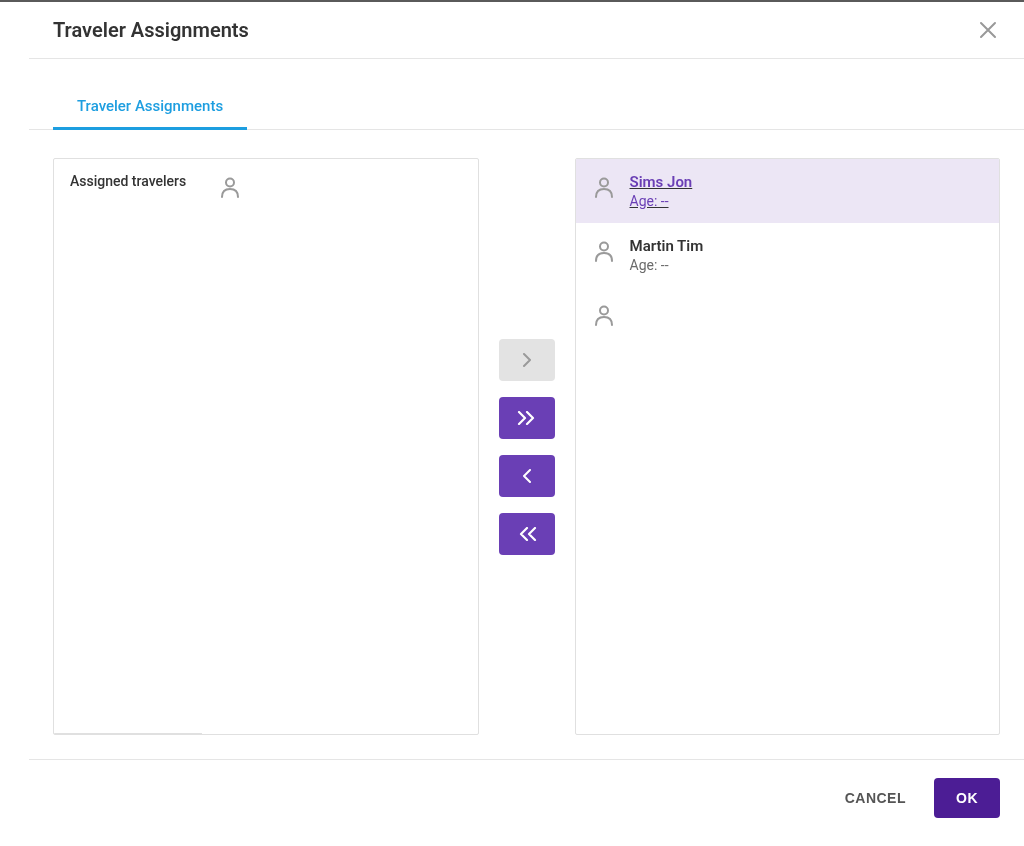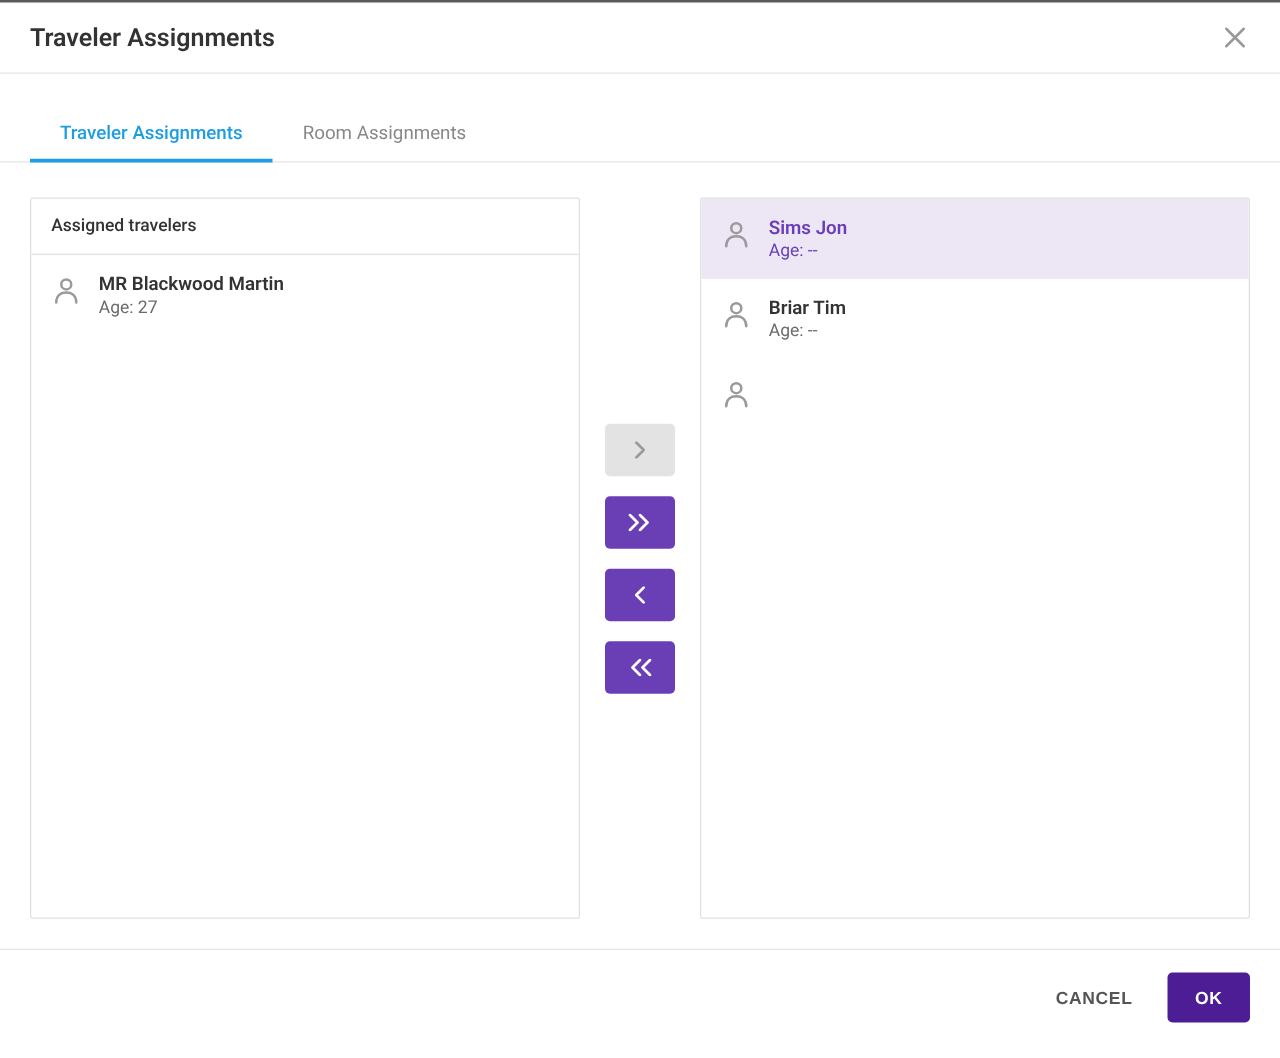--- a/index.html
+++ b/index.html
@@ -10,20 +10,21 @@
     color: #333;
     font-size: 14px;
   }
   .dialog {
     width: 1024px;
     height: 846px;
     display: flex;
     flex-direction: column;
     background: #fff;
     border-top: 2px solid #5a5a5a;
+    padding-left: 29px;
   }
   .dialog-header {
     display: flex;
     align-items: center;
     justify-content: space-between;
     padding: 16px 24px;
     border-bottom: 1px solid #e5e5e5;
   }
   .dialog-title {
     font-size: 20px;
@@ -64,21 +65,20 @@
     padding: 28px 24px 24px;
     gap: 16px;
     align-items: stretch;
     min-height: 0;
   }
   .panel {
     flex: 1;
     border: 1px solid #e0e0e0;
     border-radius: 2px;
     display: flex;
-    flex-direction: column;
     overflow: hidden;
   }
   .panel-header {
     padding: 14px 16px;
     font-size: 14px;
     font-weight: 500;
     color: #333;
     border-bottom: 1px solid #e0e0e0;
   }
   .panel-body {
@@ -87,20 +87,21 @@
   }
   .traveler-row {
     display: flex;
     align-items: flex-start;
     padding: 14px 16px;
     gap: 14px;
     cursor: pointer;
   }
   .traveler-row.selected {
     background: #ece6f5;
+    text-decoration: underline;
   }
   .traveler-row.selected .traveler-name,
   .traveler-row.selected .traveler-age {
     color: #6a3fb5;
   }
   .traveler-icon {
     width: 24px;
     height: 24px;
     flex-shrink: 0;
     color: #9a9a9a;
@@ -186,39 +187,34 @@
     <div class="dialog-title">Traveler Assignments</div>
     <div class="close-btn">
       <svg width="18" height="18" viewBox="0 0 18 18">
           <path d="M2 2 L16 16 M16 2 L2 16" stroke="currentColor" stroke-width="2" fill="none" stroke-linecap="round"></path>
         </svg>
     </div>
   </div>
 
   <div class="tabs">
     <div class="tab active">Traveler Assignments</div>
-    <div class="tab">Room Assignments</div>
   </div>
 
   <div class="content">
 
     <div class="panel">
       <div class="panel-header">Assigned travelers</div>
       <div class="panel-body">
         <div class="traveler-row">
           <div class="traveler-icon">
             <svg width="24" height="24" viewBox="0 0 24 24">
                 <circle cx="12" cy="7.5" r="4" fill="none" stroke="currentColor" stroke-width="2"></circle>
                 <path d="M4 22 C4 16 8 14 12 14 C16 14 20 16 20 22" fill="none" stroke="currentColor" stroke-width="2" stroke-linecap="round"></path>
               </svg>
           </div>
-          <div class="traveler-info">
-            <div class="traveler-name">MR Blackwood Martin</div>
-            <div class="traveler-age">Age: 27</div>
-          </div>
         </div>
       </div>
     </div>
 
     <div class="transfer-col">
       <button class="transfer-btn disabled">
         <svg width="14" height="14" viewBox="0 0 14 14">
             <path d="M4 1 L10 7 L4 13" fill="none" stroke="currentColor" stroke-width="2" stroke-linecap="round" stroke-linejoin="round"></path>
           </svg>
       </button>
@@ -254,21 +250,21 @@
           </div>
         </div>
         <div class="traveler-row">
           <div class="traveler-icon">
             <svg width="24" height="24" viewBox="0 0 24 24">
                 <circle cx="12" cy="7.5" r="4" fill="none" stroke="currentColor" stroke-width="2"></circle>
                 <path d="M4 22 C4 16 8 14 12 14 C16 14 20 16 20 22" fill="none" stroke="currentColor" stroke-width="2" stroke-linecap="round"></path>
               </svg>
           </div>
           <div class="traveler-info">
-            <div class="traveler-name">Briar Tim</div>
+            <div class="traveler-name">Martin Tim</div>
             <div class="traveler-age">Age: --</div>
           </div>
         </div>
         <div class="traveler-row">
           <div class="traveler-icon">
             <svg width="24" height="24" viewBox="0 0 24 24">
                 <circle cx="12" cy="7.5" r="4" fill="none" stroke="currentColor" stroke-width="2"></circle>
                 <path d="M4 22 C4 16 8 14 12 14 C16 14 20 16 20 22" fill="none" stroke="currentColor" stroke-width="2" stroke-linecap="round"></path>
               </svg>
           </div>

